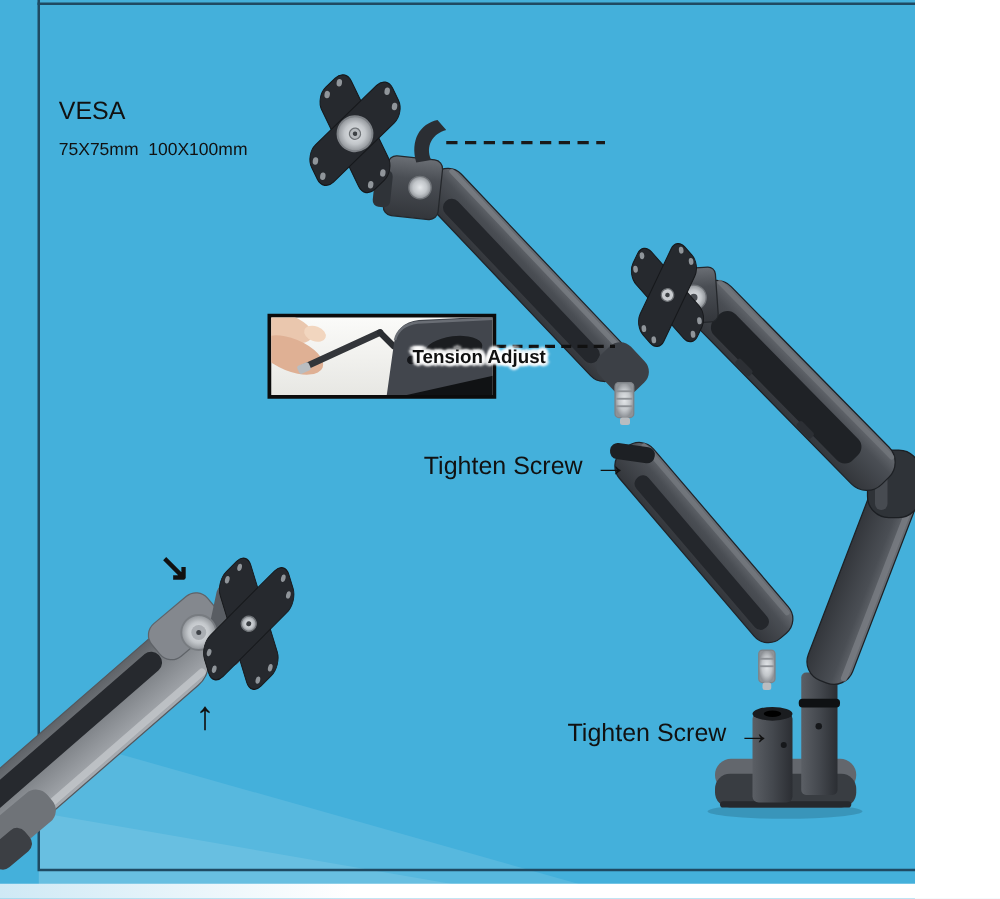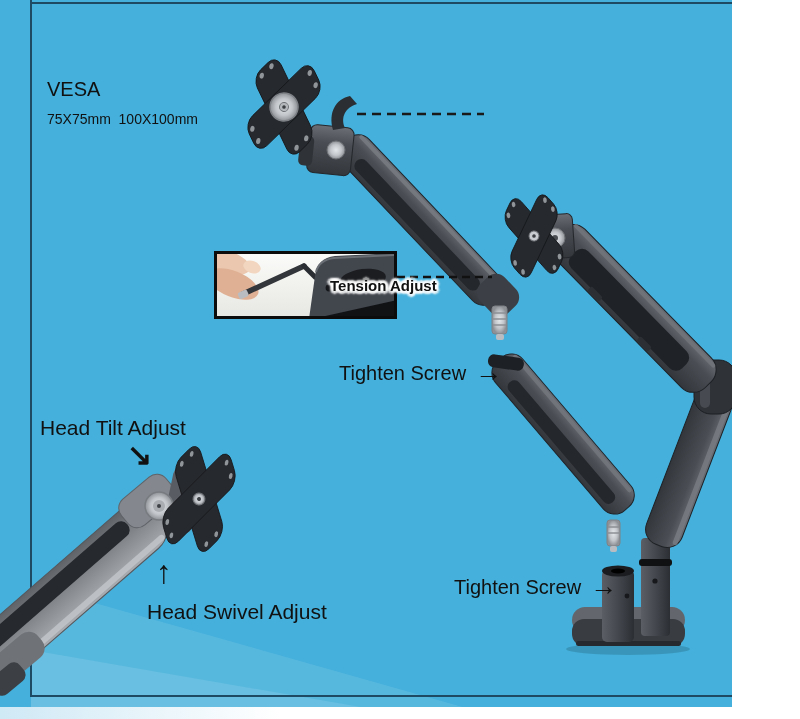--- a/index.html
+++ b/index.html
@@ -272,18 +272,16 @@
 <div class="label row lbl-tighten-mid">
   <span>Tighten Screw</span>
   <span class="arrow-glyph">→</span>
 </div>
 
 <div class="label row lbl-tighten-bot">
   <span>Tighten Screw</span>
   <span class="arrow-glyph">→</span>
 </div>
 
-<div class="label lbl-tilt">Head Tilt Adjust</div>
 <span class="big-arrow tilt-arrow">↘</span>
 <span class="big-arrow swivel-arrow">↑</span>
-<div class="label lbl-swivel">Head Swivel Adjust</div>
 
 </div>
 
 </body></html>

